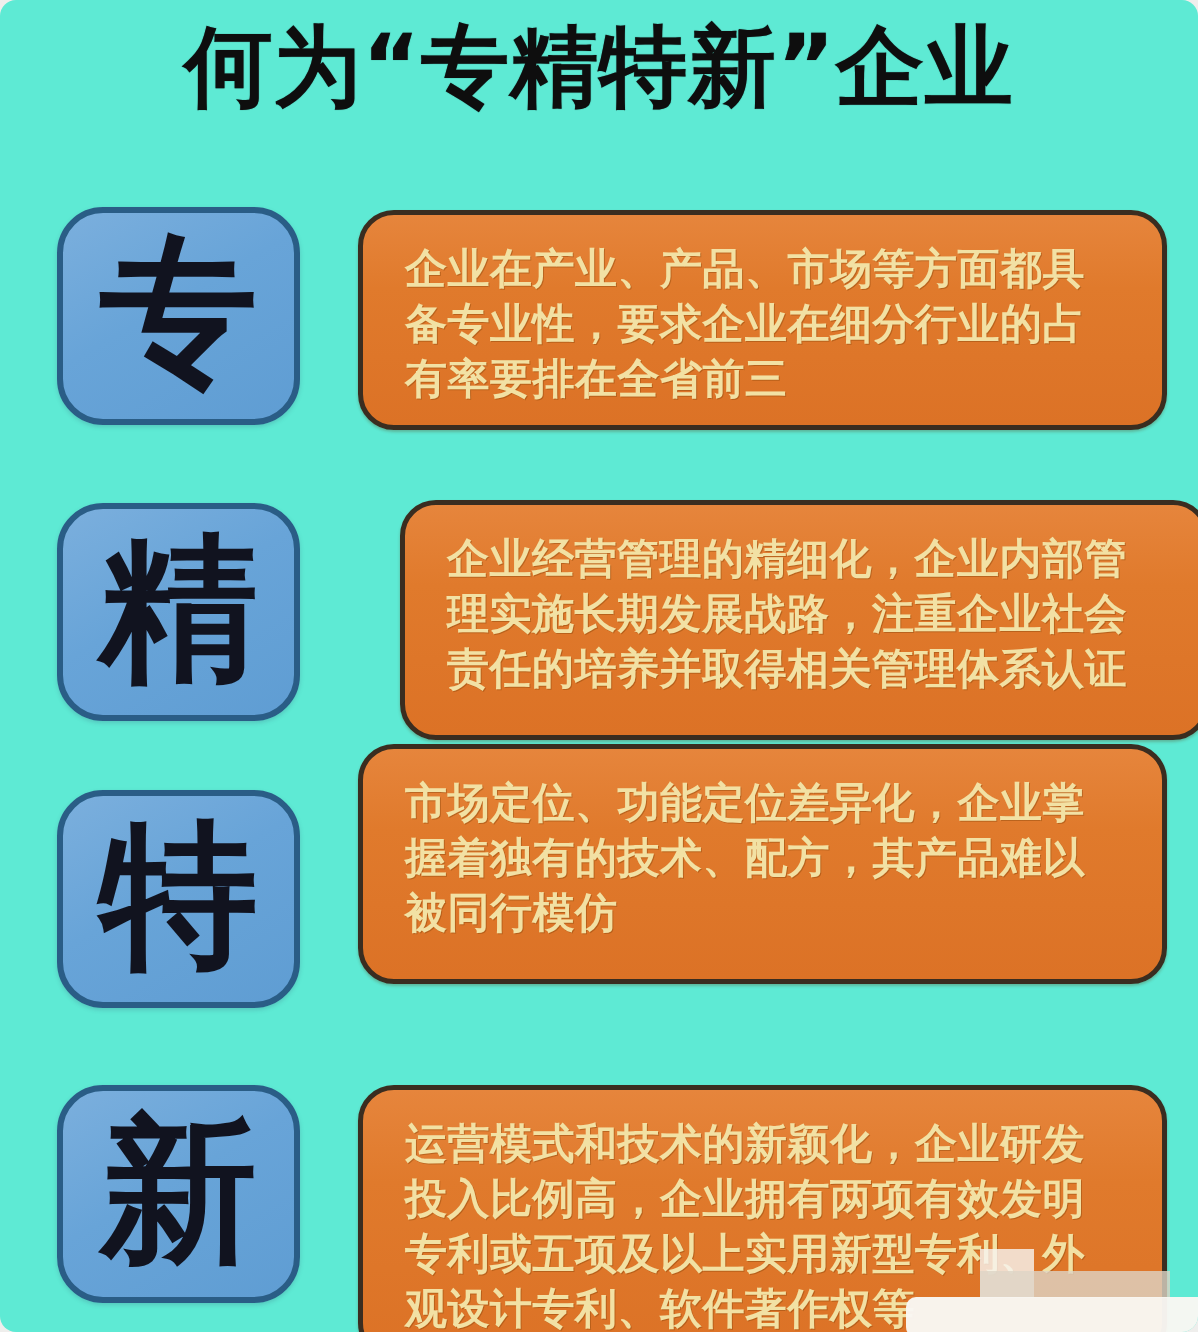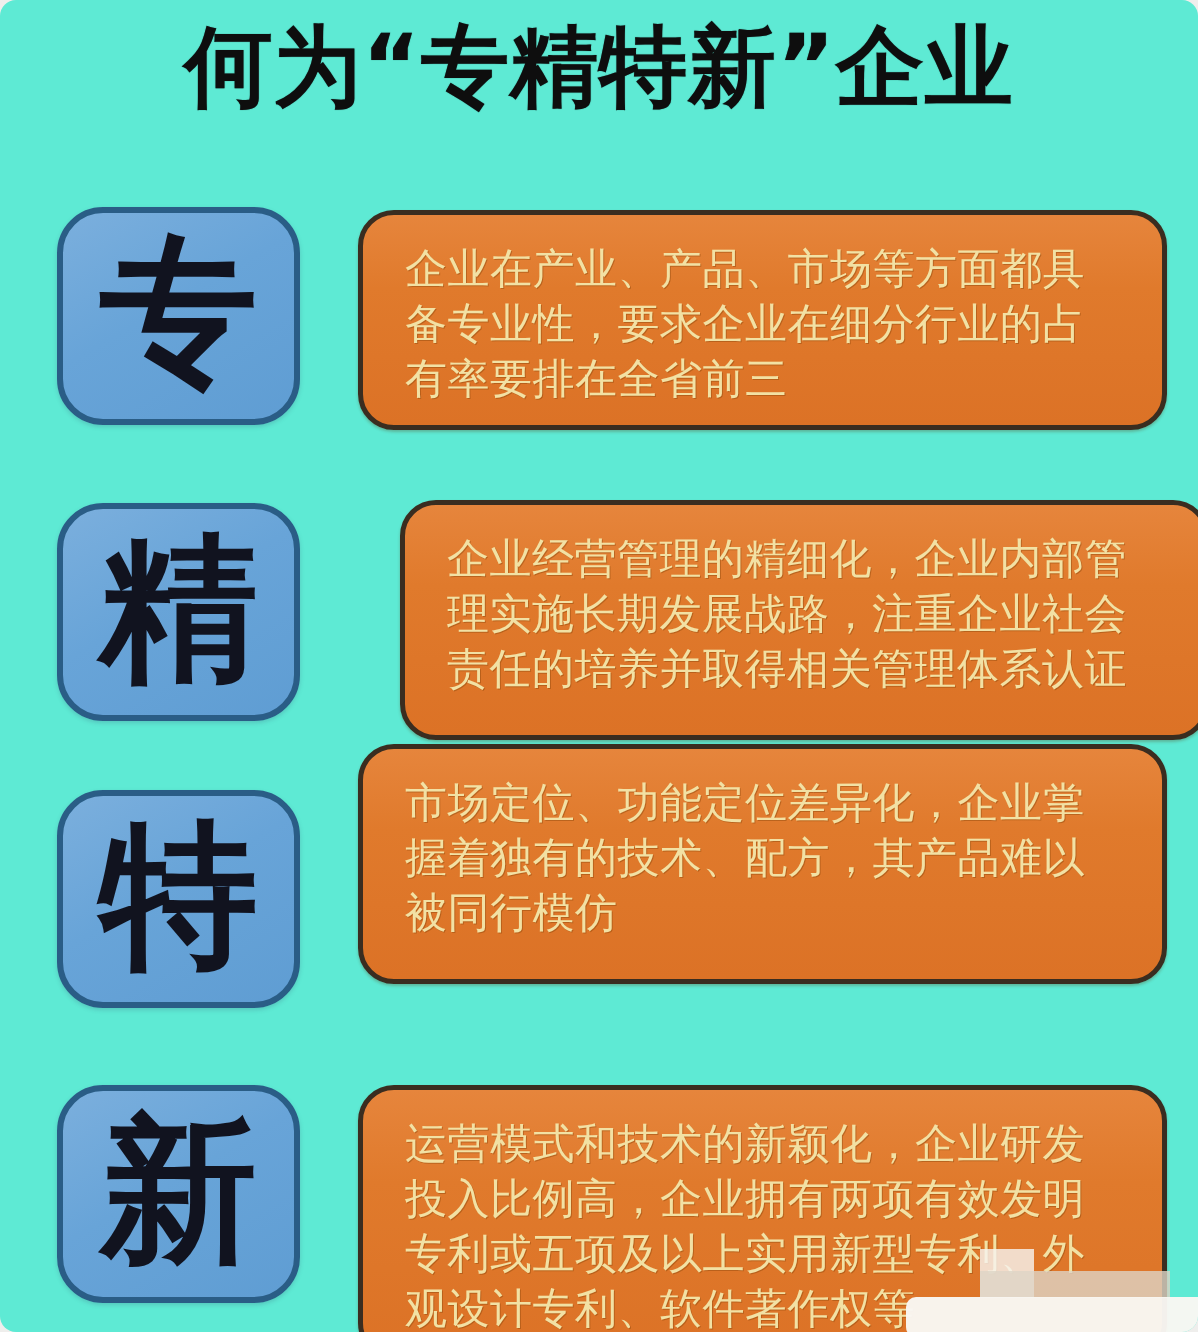--- a/index.html
+++ b/index.html
@@ -58,21 +58,21 @@
     border:5px solid #3a2d20;
     border-radius:36px;
     box-shadow:0 2px 3px rgba(90,60,20,.3);
   }
   .panel-text{
     margin:0;
     padding:26px 40px 18px 42px;
     font-size:42px;
     line-height:55px;
     letter-spacing:.5px;
-    font-weight:400;
+    font-weight:700;
     color:#f2e1a4;
     text-shadow:1px 1px 0 rgba(140,70,10,.45);
     word-break:break-all;
   }
   
   .r1 .tile{top:207px;}  .r1 .panel{top:210px;min-height:220px;}
   .r2 .tile{top:503px;}  .r2 .panel{top:500px;min-height:240px;margin-left:42px;}
   .r3 .tile{top:790px;}  .r3 .panel{top:744px;min-height:240px;}
   .r4 .tile{top:1085px;} .r4 .panel{top:1085px;min-height:240px;}
   

